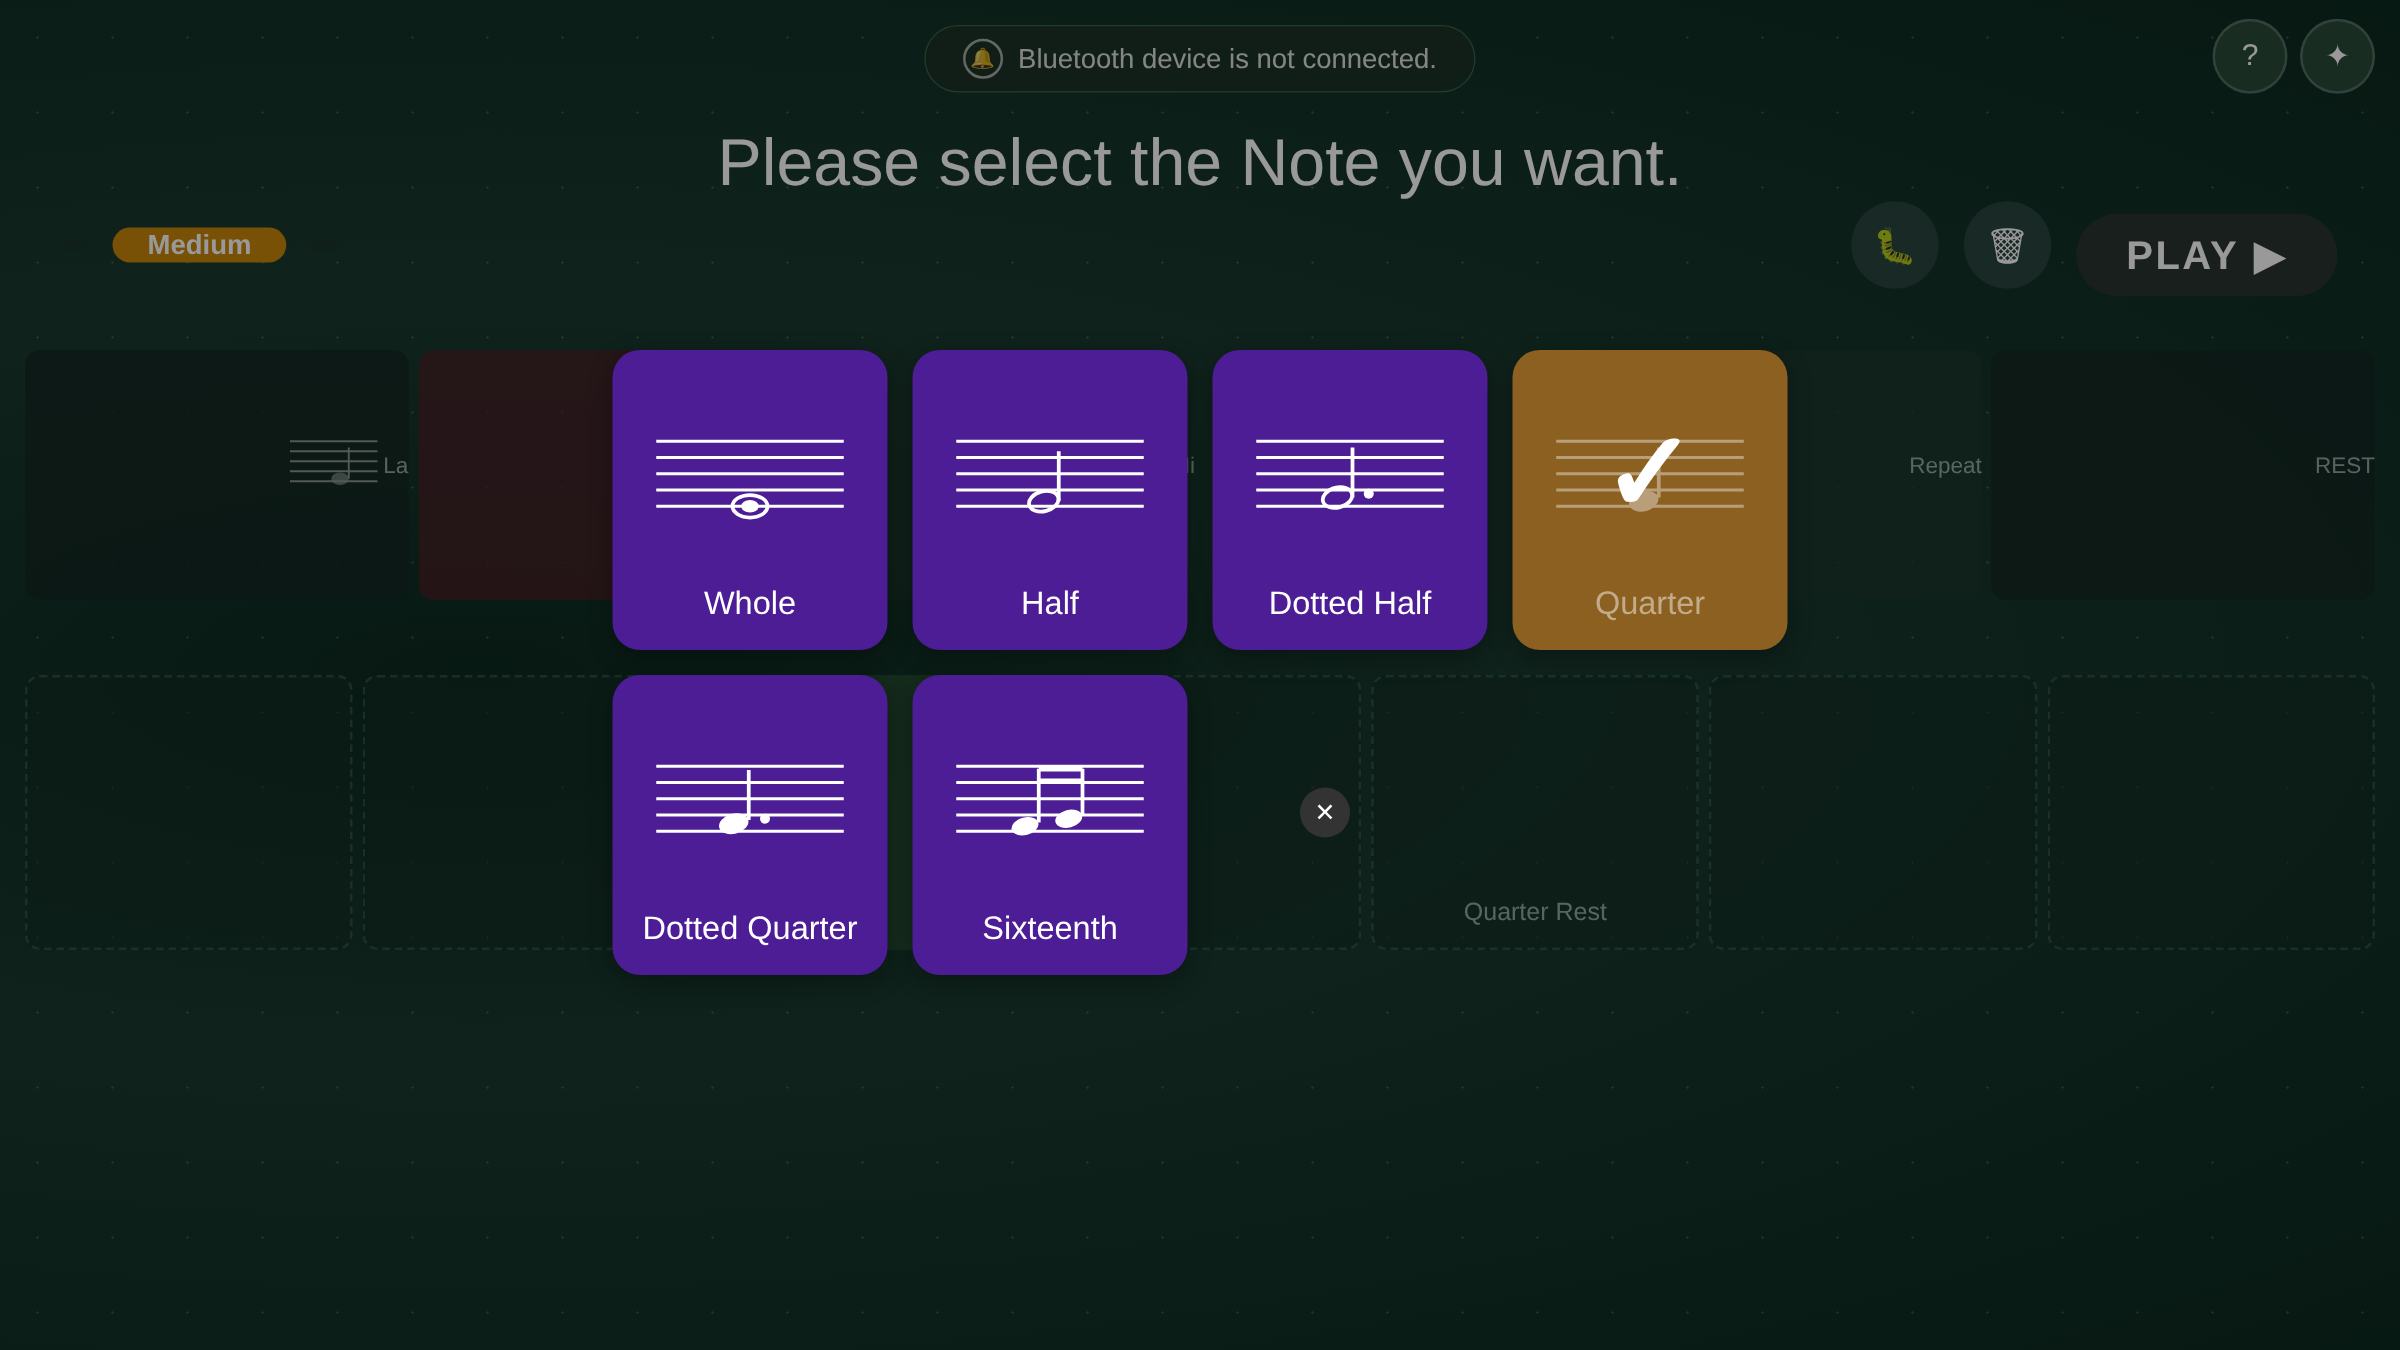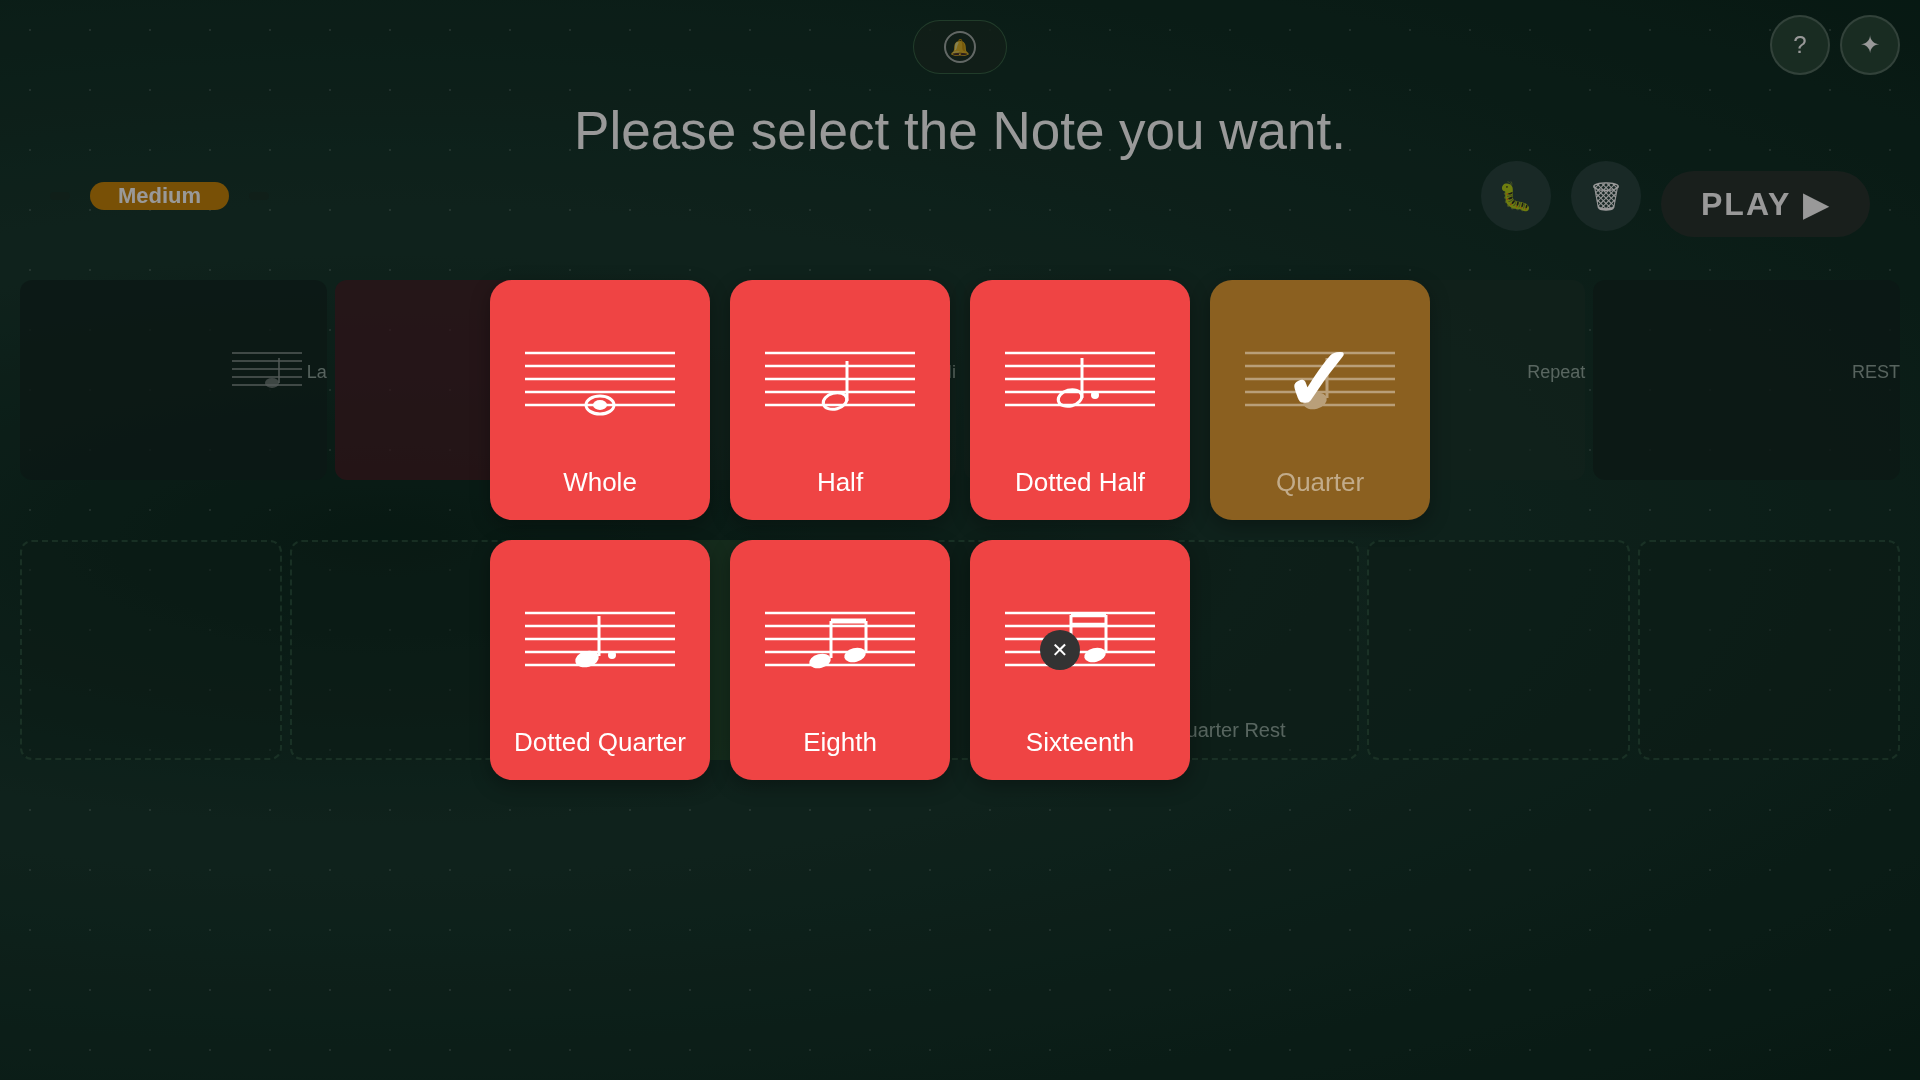--- a/index.html
+++ b/index.html
@@ -206,21 +206,21 @@
       inset: 0;
       background: rgba(0,0,0,0.4);
       display: flex;
       align-items: center;
       justify-content: center;
     }
 
     .note-card {
       width: 220px;
       height: 240px;
-      background: #ef4444;
+      background: #4c1d95;
       border-radius: 22px;
       display: flex;
       flex-direction: column;
       align-items: center;
       justify-content: space-between;
       padding: 18px 16px 22px;
       cursor: pointer;
       position: relative;
       box-shadow: 0 6px 20px rgba(0,0,0,0.3);
     }
@@ -279,20 +279,21 @@
       font-size: 16px;
     }
   </style>
 </head>
 <body>
 
 <div class="bg"></div>
 
 <div class="notification-bar">
   <div class="notification-icon">🔔</div>
+  <span>Bluetooth device is not connected.</span>
 </div>
 
 <div class="top-right">
   <div class="top-btn">
     <span>?</span>
   </div>
   <div class="top-btn">
     <span>✦</span>
   </div>
 </div>
@@ -448,39 +449,20 @@
           <line x1="10" y1="72" x2="160" y2="72" stroke="white" stroke-width="2.5"></line>
 
           <ellipse cx="72" cy="66" rx="12" ry="8" fill="white" transform="rotate(-15 72 66)"></ellipse>
           <line x1="84" y1="63" x2="84" y2="23" stroke="white" stroke-width="3"></line>
           <circle cx="97" cy="62" r="4" fill="white"></circle>
         </svg>
       </div>
       <div class="note-label">Dotted Quarter</div>
     </div>
 
-    <div class="note-card">
-      <div class="note-symbol">
-        <svg class="staff-svg" viewBox="0 0 170 100">
-          <line x1="10" y1="20" x2="160" y2="20" stroke="white" stroke-width="2.5"></line>
-          <line x1="10" y1="33" x2="160" y2="33" stroke="white" stroke-width="2.5"></line>
-          <line x1="10" y1="46" x2="160" y2="46" stroke="white" stroke-width="2.5"></line>
-          <line x1="10" y1="59" x2="160" y2="59" stroke="white" stroke-width="2.5"></line>
-          <line x1="10" y1="72" x2="160" y2="72" stroke="white" stroke-width="2.5"></line>
-
-          <ellipse cx="65" cy="68" rx="11" ry="7" fill="white" transform="rotate(-15 65 68)"></ellipse>
-          <line x1="76" y1="65" x2="76" y2="28" stroke="white" stroke-width="3"></line>
-          <ellipse cx="100" cy="62" rx="11" ry="7" fill="white" transform="rotate(-15 100 62)"></ellipse>
-          <line x1="111" y1="59" x2="111" y2="28" stroke="white" stroke-width="3"></line>
-
-          <line x1="76" y1="28" x2="111" y2="28" stroke="white" stroke-width="5"></line>
-        </svg>
-      </div>
-      <div class="note-label">Eighth</div>
-    </div>
 
     <div class="note-card">
       <div class="note-symbol">
         <svg class="staff-svg" viewBox="0 0 170 100">
           <line x1="10" y1="20" x2="160" y2="20" stroke="white" stroke-width="2.5"></line>
           <line x1="10" y1="33" x2="160" y2="33" stroke="white" stroke-width="2.5"></line>
           <line x1="10" y1="46" x2="160" y2="46" stroke="white" stroke-width="2.5"></line>
           <line x1="10" y1="59" x2="160" y2="59" stroke="white" stroke-width="2.5"></line>
           <line x1="10" y1="72" x2="160" y2="72" stroke="white" stroke-width="2.5"></line>
 

